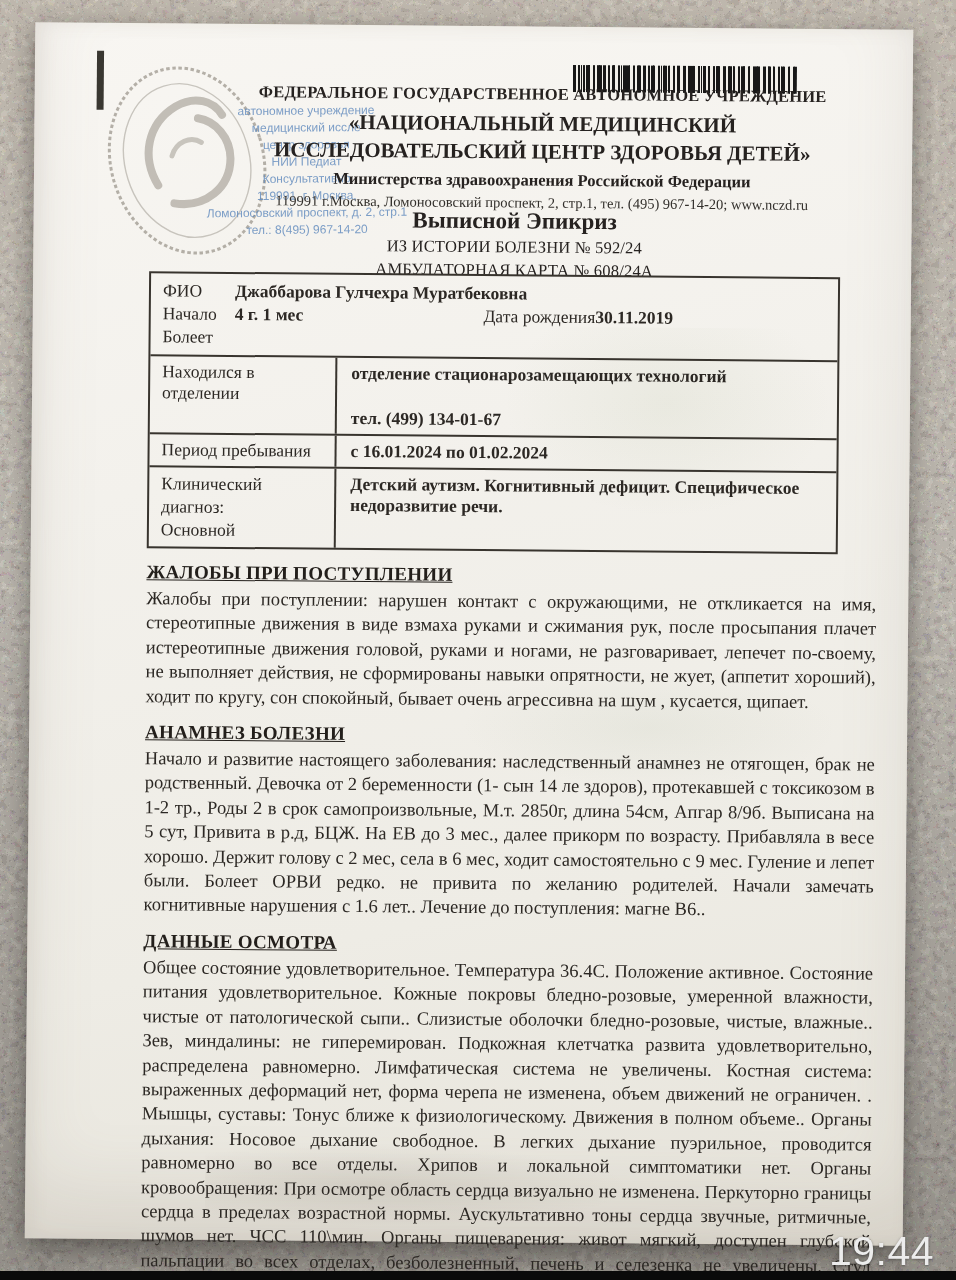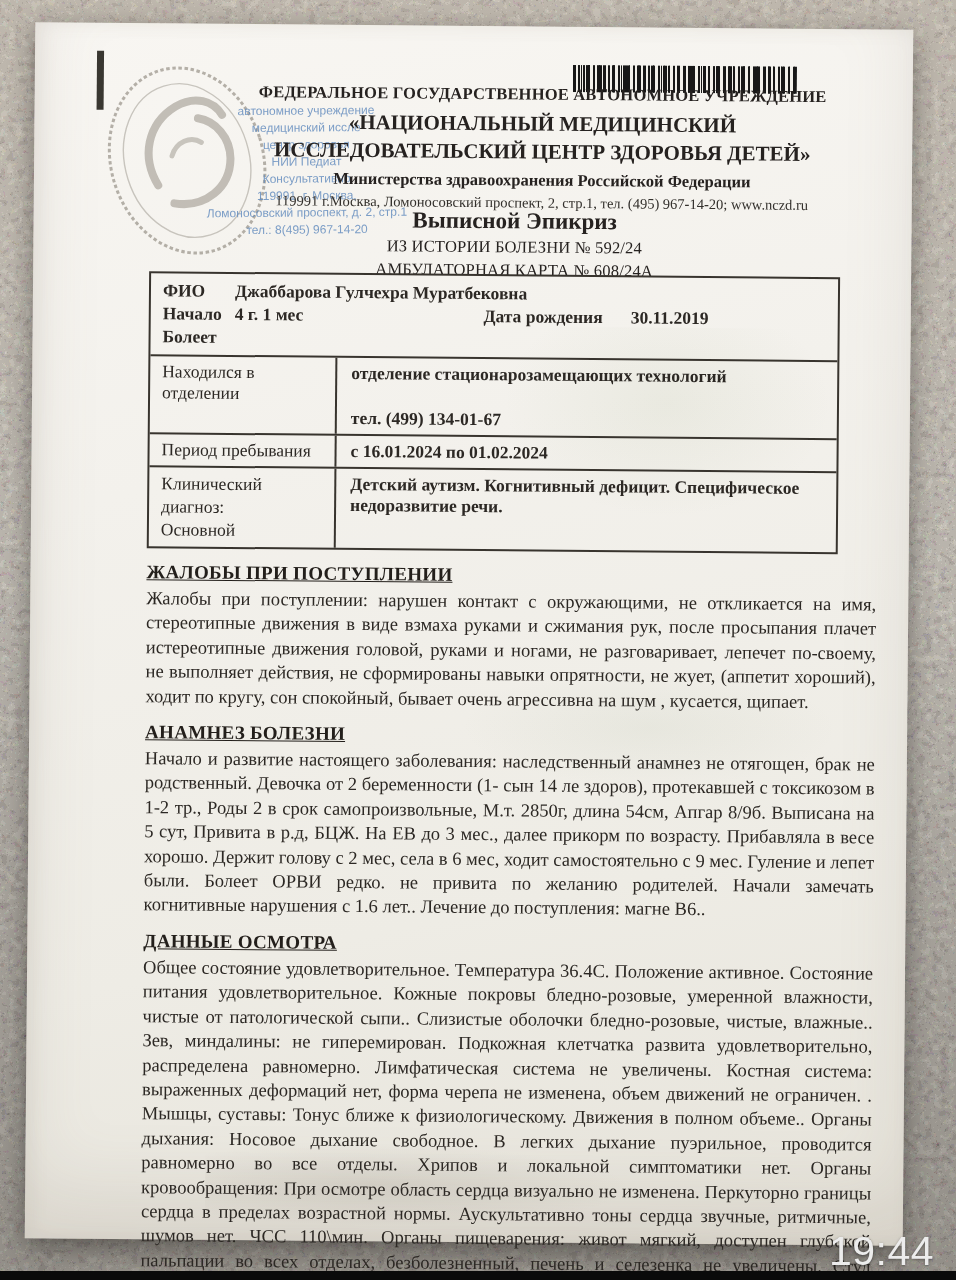--- a/index.html
+++ b/index.html
@@ -51,25 +51,25 @@
   .doc-sub{font-size:16.5px;margin-top:3px;letter-spacing:.2px;}
   
   .doc-body{position:absolute;left:116px;top:248px;width:730px;z-index:4;color:#2c2824;}
   .ptable{width:687px;border:2px solid #38342e;}
   .prow{display:grid;grid-template-columns:185px 1fr;border-top:2px solid #38342e;font-size:17.5px;}
   .prow:first-child{border-top:none;}
   .prow-free{display:block;padding:6px 10px 6px 12px;}
   .cell-l{padding:5px 8px 5px 12px;}
   .cell-v{padding:5px 8px 5px 14px;border-left:2px solid #38342e;font-weight:bold;}
   .fline{display:flex;line-height:23px;}
-  .flabel{width:72px;flex:none;font-weight:bold;}
+  .flabel{width:72px;flex:none;font-weight:normal;}
   .fval{font-weight:bold;}
   .dob-wrap{margin-left:180px;display:flex;}
-  .dob-label{font-weight:bold;}
-  .dob-val{font-weight:bold;margin-left:28px;}
+  .dob-label{font-weight:normal;}
+  .dob-val{font-weight:bold;}
   .dept-phone{display:block;margin-top:24px;}
   .two-line span{display:block;line-height:23px;}
   .sec{margin-top:13px;}
   .sec-h{font-size:19px;font-weight:bold;text-decoration:underline;letter-spacing:.3px;color:#231f1b;}
   .sec-b{font-size:18.5px;line-height:24.4px;text-align:justify;margin-top:3px;}
   
   .smudge{position:absolute;pointer-events:none;z-index:3;}
   .sm1{left:470px;top:300px;width:330px;height:190px;background:radial-gradient(ellipse at 50% 40%,rgba(150,165,120,.10),transparent 70%);}
   .sm2{left:430px;top:640px;width:380px;height:120px;background:radial-gradient(ellipse at 50% 50%,rgba(130,150,115,.08),transparent 70%);}
   .sm3{left:180px;top:1120px;width:420px;height:80px;background:radial-gradient(ellipse at 40% 50%,rgba(120,110,95,.16),transparent 72%);}

